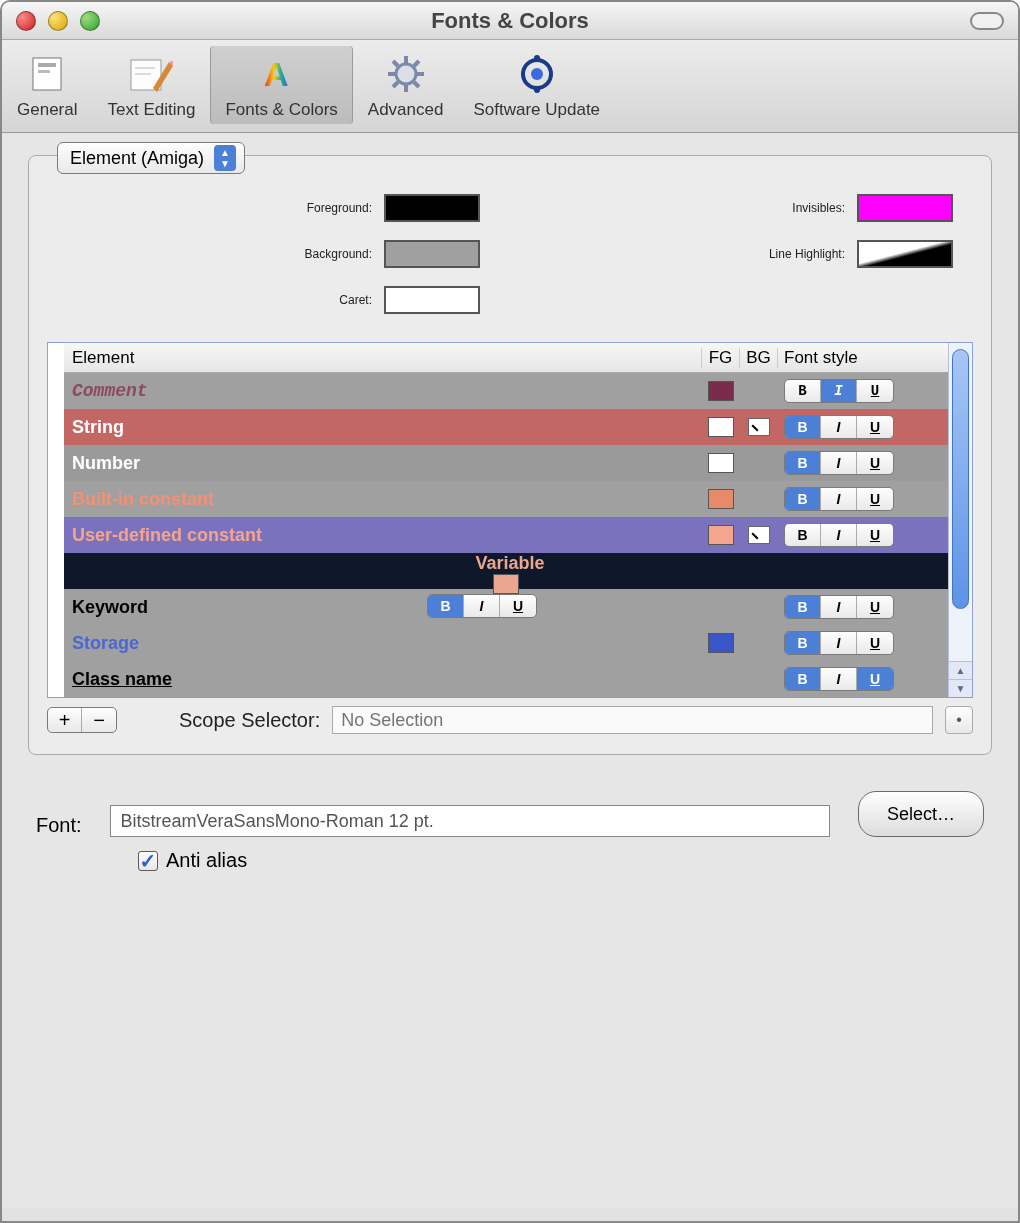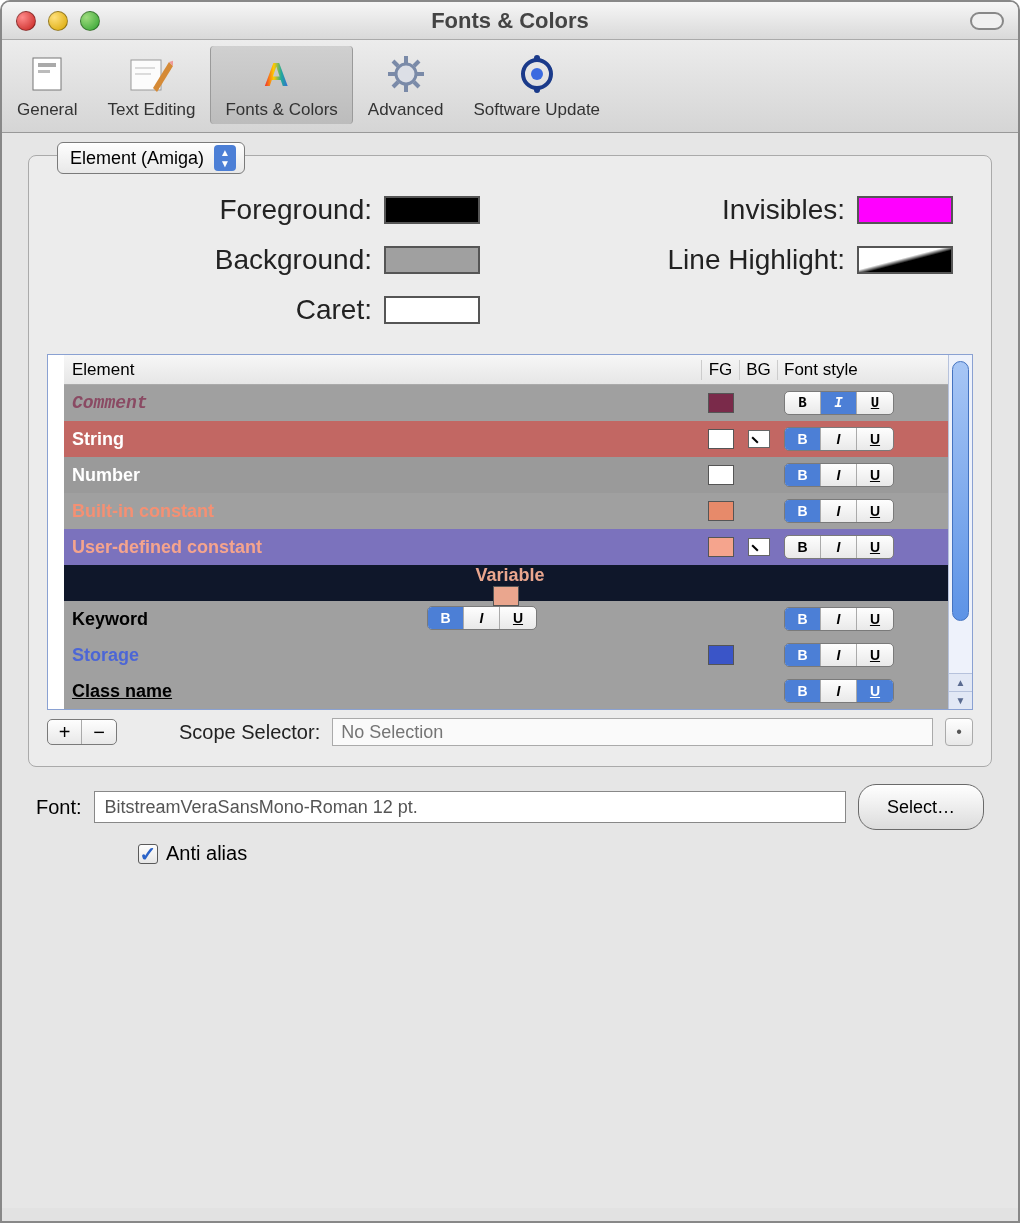--- a/index.html
+++ b/index.html
@@ -120,21 +120,21 @@
     row-gap: 18px;
     padding: 6px 20px 0 20px;
   }
   .color-row {
     display: flex;
     align-items: center;
     justify-content: flex-end;
     gap: 12px;
   }
   .color-row label {
-    font-size: 28px;
+    font-size: 12px;
     color: #222;
   }
   .color-well {
     width: 96px; height: 28px;
     border: 2px solid #555;
     background: #fff;
   }
   .table-wrap {
     margin-top: 28px;
     border: 1px solid #8aa1d2;
@@ -243,23 +243,23 @@
     font-size: 18px;
   }
   .scope-aux {
     width: 28px; height: 28px;
     border: 1px solid #aaa;
     border-radius: 4px;
     background: linear-gradient(#fefefe,#e8e8e8);
     display: flex; align-items: center; justify-content: center;
   }
   .font-row {
-    display: flex; align-items: center;
-    gap: 12px;
-    margin-top: 17px;
+    display: flex; align-items: flex-end;
+    gap: 28px;
+    margin-top: 36px;
     padding: 0 8px;
   }
   .font-row label { font-size: 20px; }
   .font-input {
     flex: 1; height: 32px;
     border: 1px solid #888;
     background: #fff;
     color: #555;
     padding: 0 10px;
     font-size: 18px;

